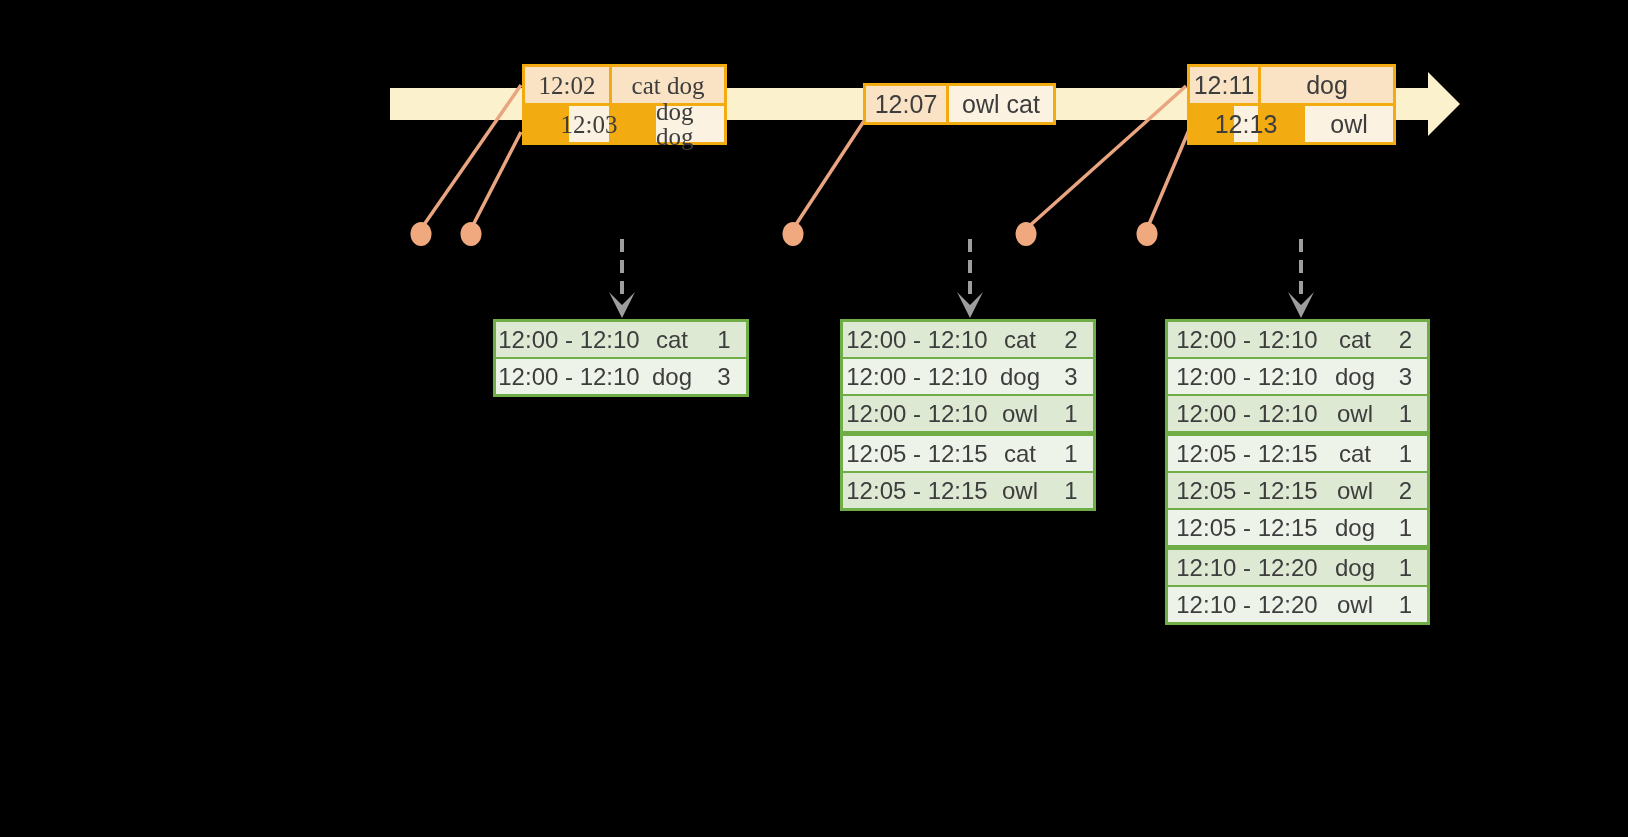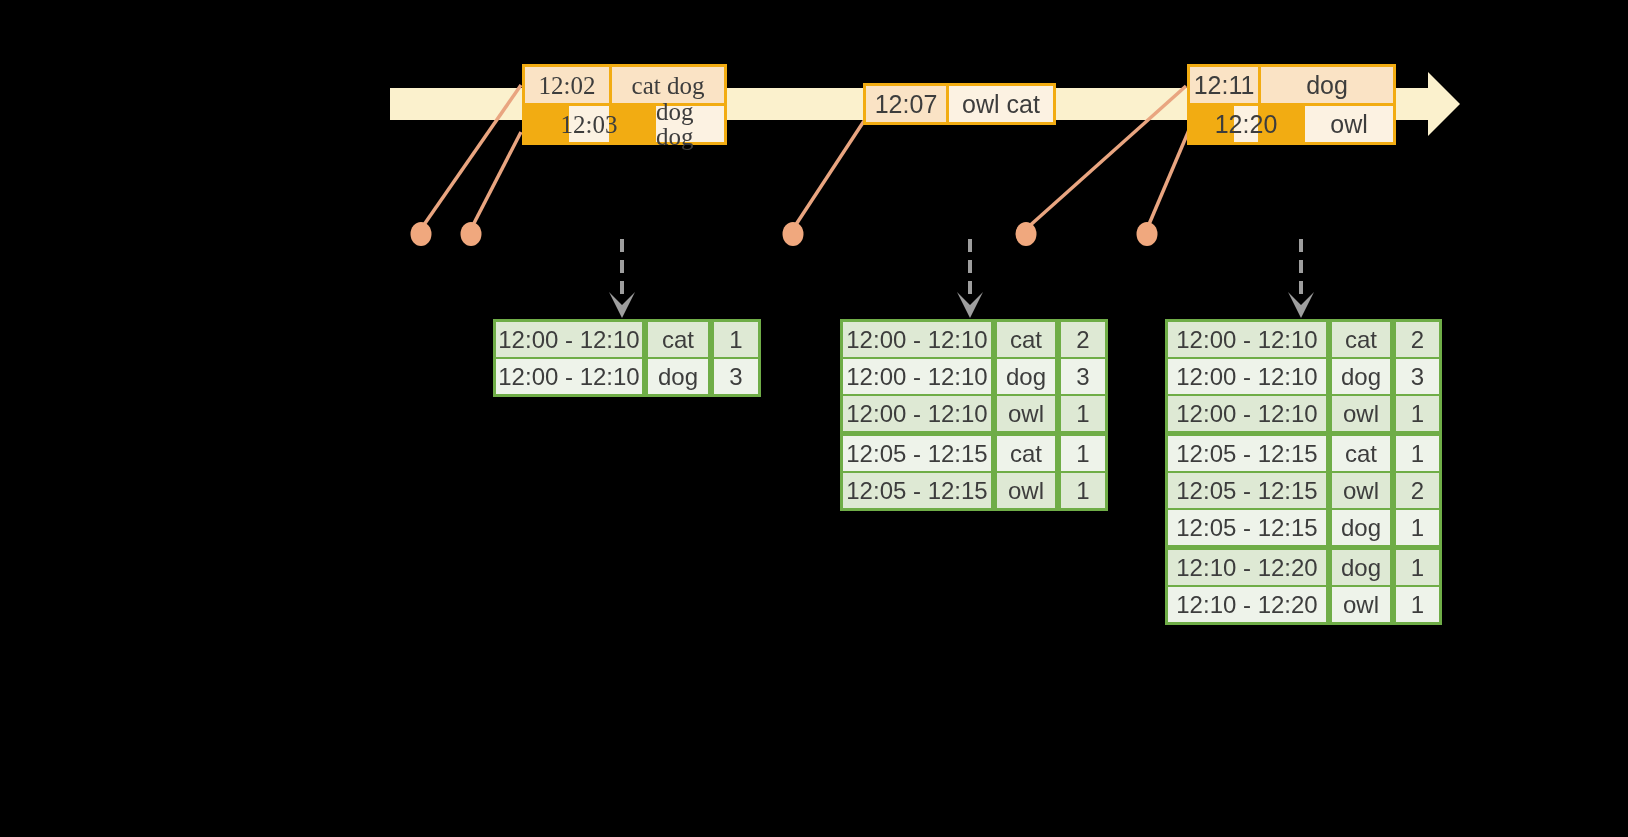--- a/index.html
+++ b/index.html
@@ -32,21 +32,21 @@
   .box2 .ecell.ewords{background:var(--event-row2-fill,#fcf2e2);}
   .box3 .erow{grid-template-columns:68px 132px;}
 
   
   .rtable{
     position:absolute;
     background:var(--table-border,#6fad47);
     padding:3px;
     display:flex;flex-direction:column;gap:2px;
   }
-  .trow{display:grid;gap:6px;background:var(--table-border,#6fad47);text-align:center;}
+  .trow{display:grid;gap:0;background:var(--table-border,#6fad47);text-align:center;}
   .trow.group-start{margin-top:3px;}
   .trow.row-dark  .cell{background:var(--row-dark-fill,#dee9d4);}
   .trow.row-light .cell{background:var(--row-light-fill,#eef3ea);}
   .cell{
     height:35px;display:flex;align-items:center;justify-content:center;
     font-size:24px;line-height:1;
   }
   .t1 .trow{grid-template-columns:146px 60px 44px;}
   .t2 .trow{grid-template-columns:148px 58px 44px;}
   .t3 .trow{grid-template-columns:158px 58px 43px;}
@@ -113,21 +113,21 @@
       <div class="ecell ewords">owl cat</div>
     </div>
   </div>
 
   <div class="event-box box3" style="left:1187px;top:64px;">
     <div class="erow e-dark">
       <div class="ecell etime">12:11</div>
       <div class="ecell ewords">dog</div>
     </div>
     <div class="erow e-light">
-      <div class="ecell etime">12:20</div>
+      <div class="ecell etime">12:13</div>
       <div class="ecell ewords">owl</div>
     </div>
   </div>
 
   <div class="rtable t1" style="left:493px;top:319px;">
 
       <div class="trow row-dark">
         <div class="cell">12:00 - 12:10</div>
         <div class="cell">cat</div>
         <div class="cell">1</div>

